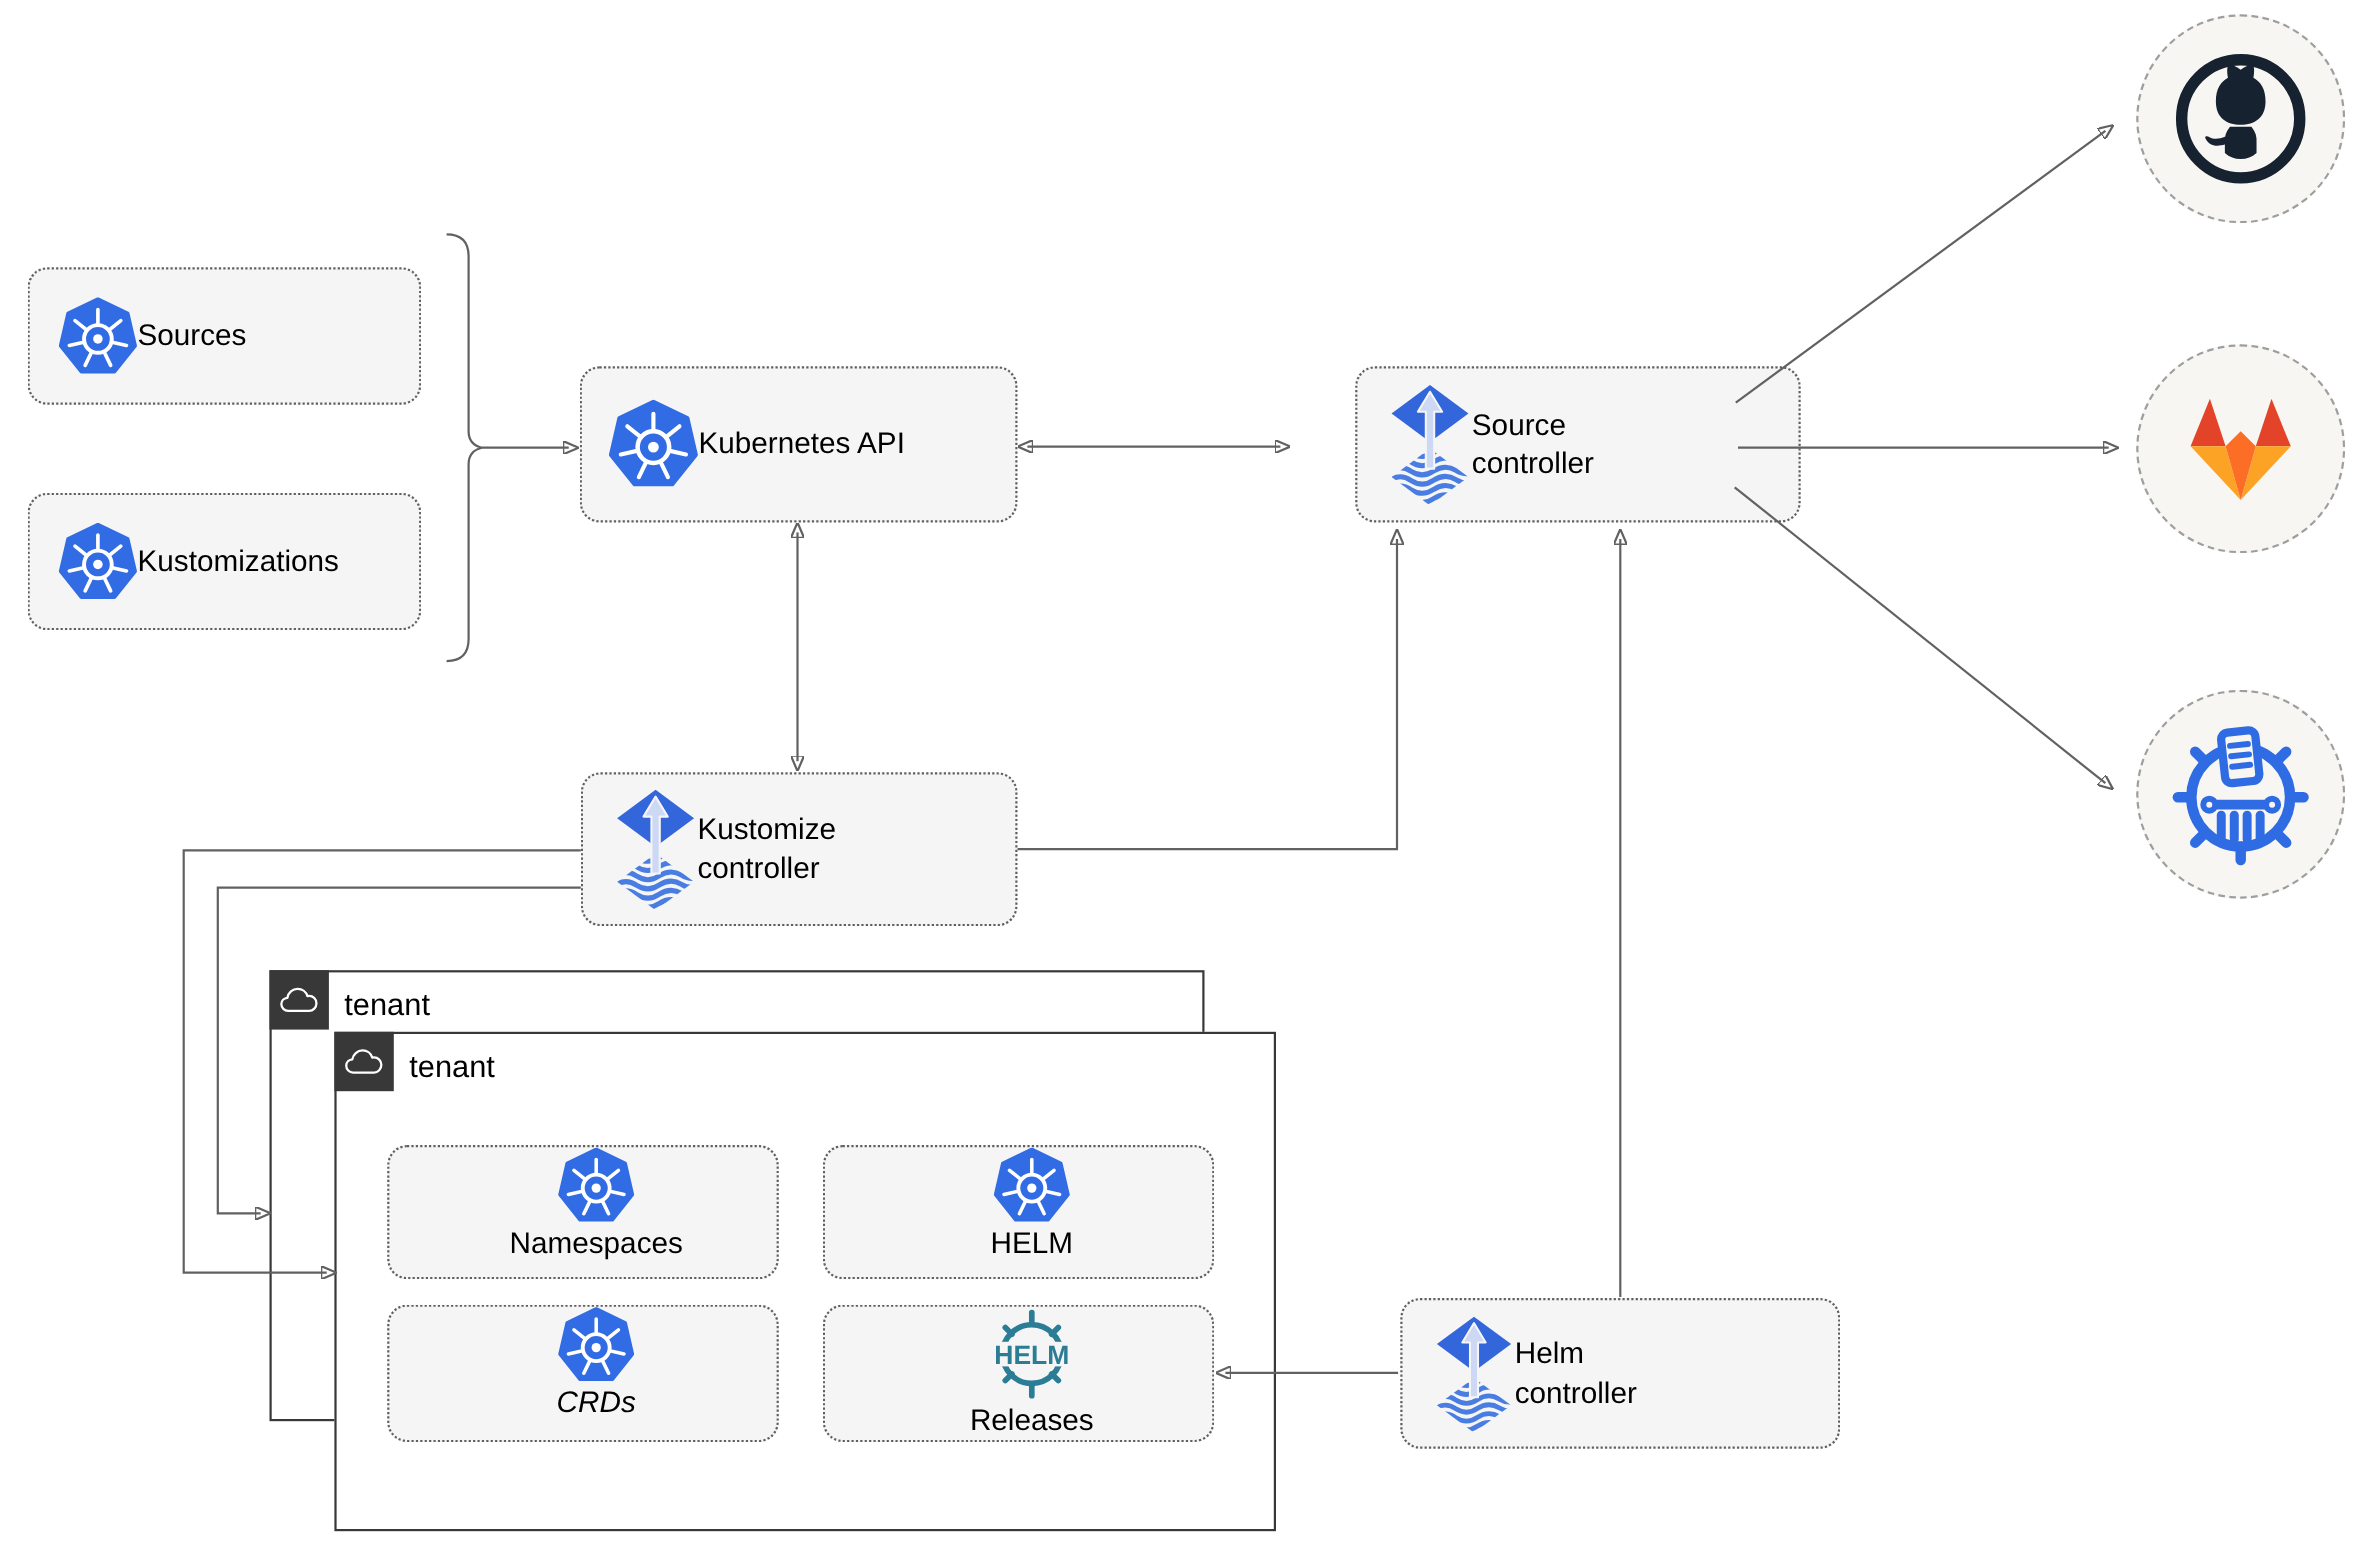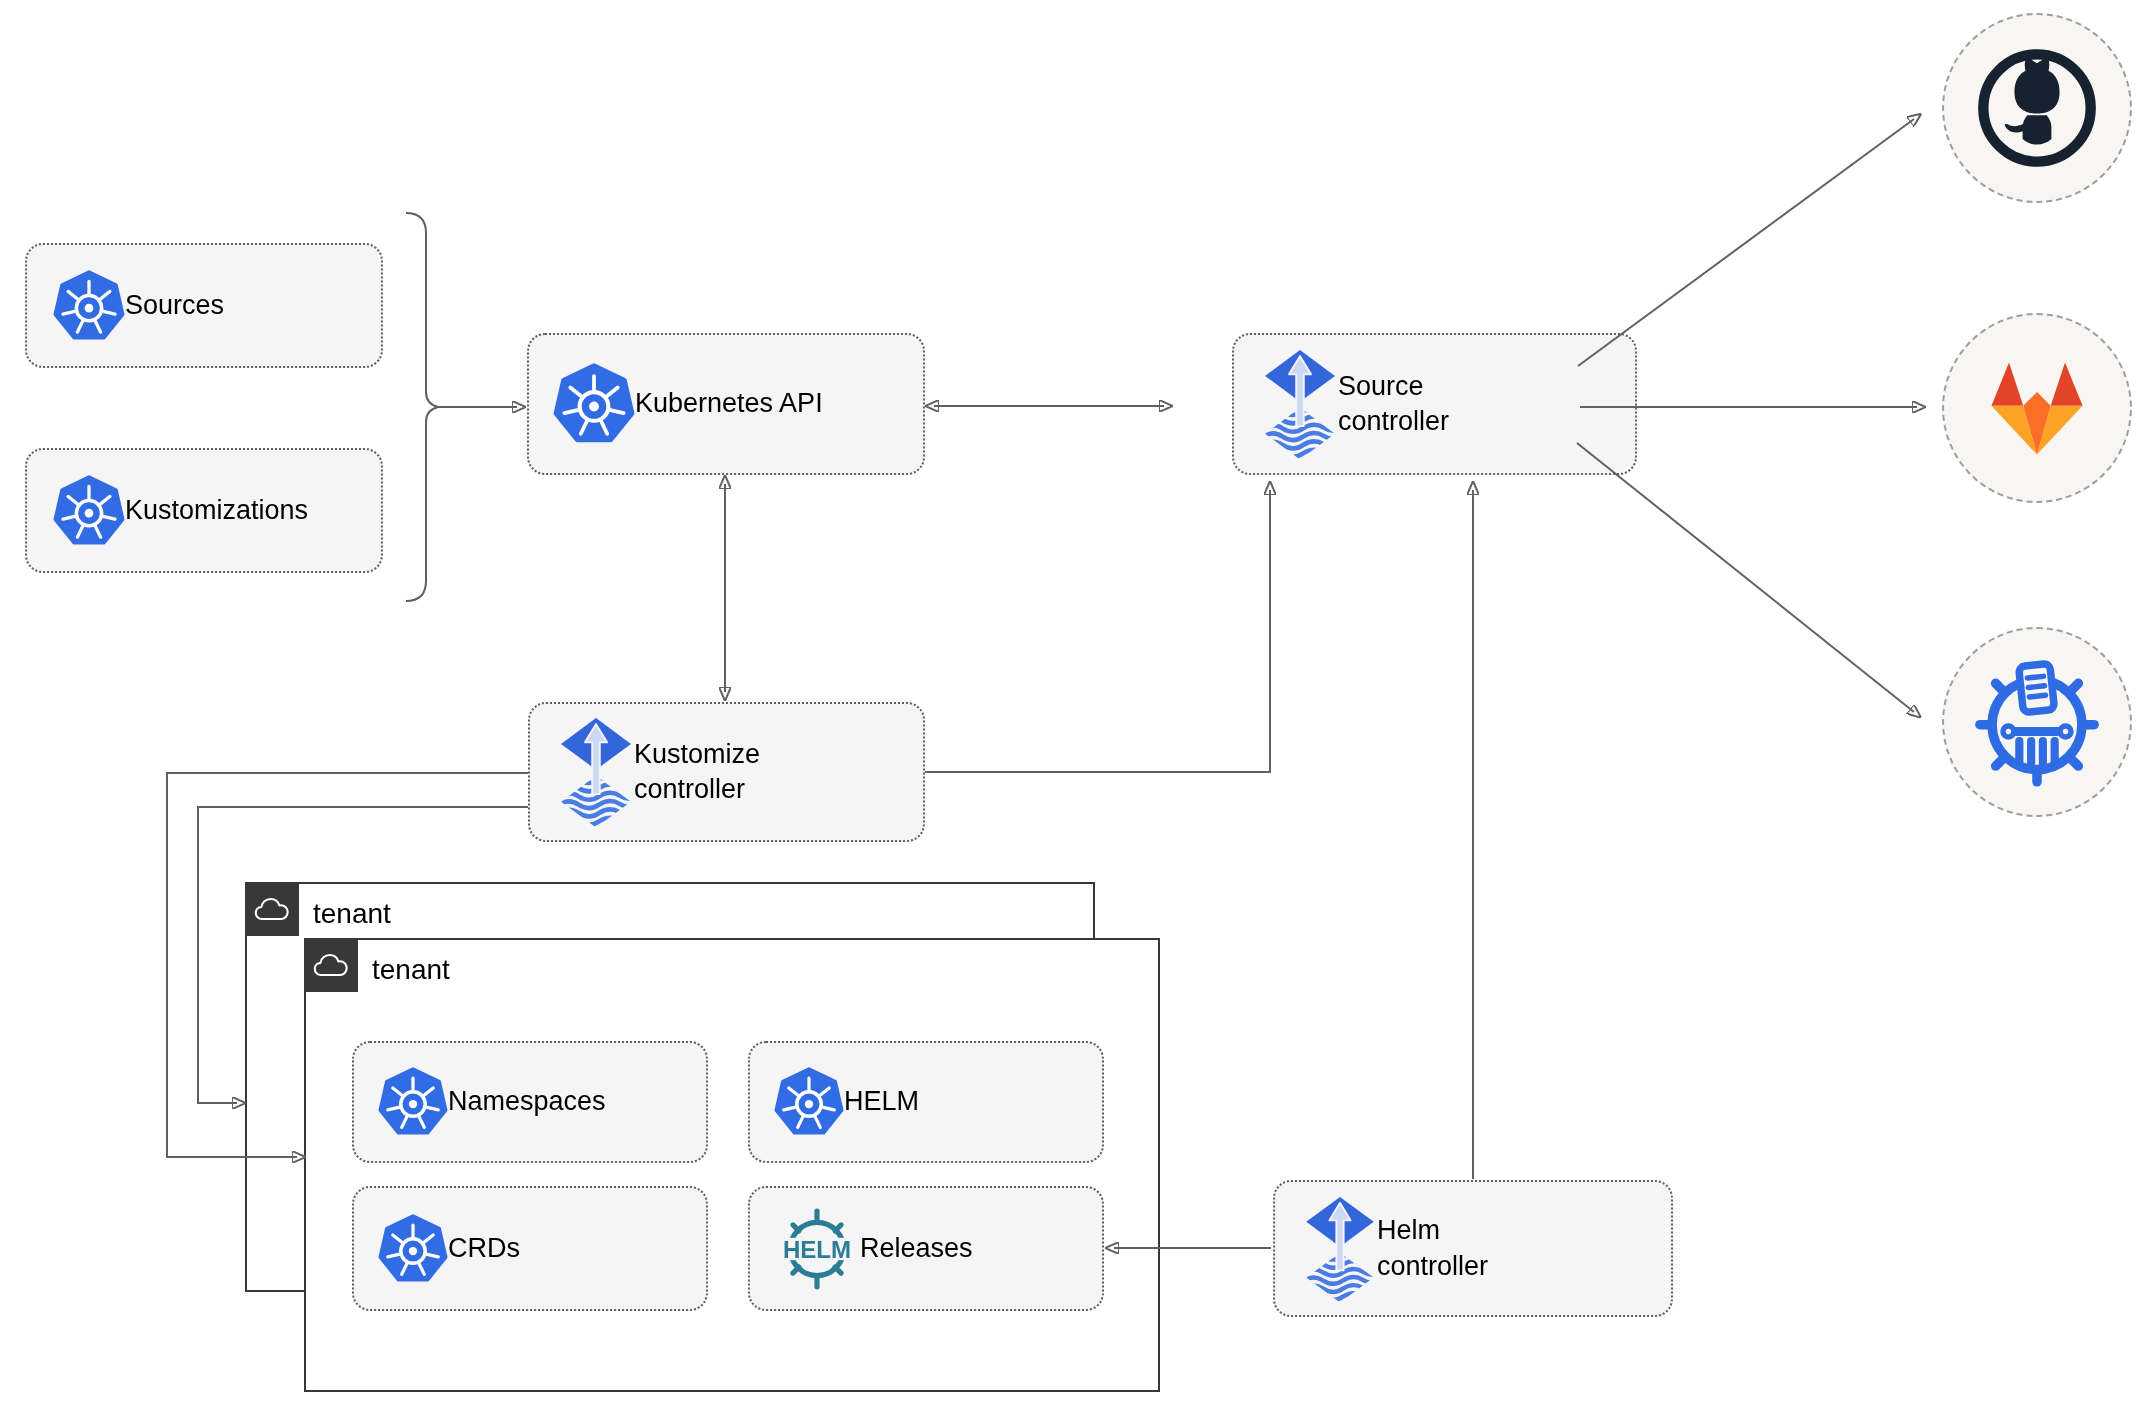--- a/index.html
+++ b/index.html
@@ -13,23 +13,23 @@
   .node-label{flex:1 1 auto;text-align:left;font-size:27px;line-height:1.3;white-space:pre-line;}
 
   .n-sources        {left:25px;  top:243px;  width:358px; height:125px; padding-left:26px;}
   .n-kustomizations {left:25px;  top:448px;  width:358px; height:125px; padding-left:26px;}
   .n-k8sapi         {left:527px; top:333px;  width:398px; height:142px; padding-left:24px;}
   .n-sourcectl      {left:1232px;top:333px;  width:405px; height:142px; padding-left:28px;}
   .n-kustomizectl   {left:528px; top:702px;  width:397px; height:140px; padding-left:28px;}
   .n-helmctl        {left:1273px;top:1180px; width:400px; height:137px; padding-left:28px;}
   .n-namespaces     {left:352px; top:1041px; width:356px; height:122px; padding-left:24px;}
   .n-rbac           {left:748px; top:1041px; width:356px; height:122px; padding-left:24px;}
-  .n-crds           {left:352px; top:1186px; width:356px; height:125px; padding-left:24px;}
+  .n-crds           {left:352px; top:1186px; width:356px; height:125px; padding-left:24px;font-style:italic;}
   .n-releases       {left:748px; top:1186px; width:356px; height:125px; padding-left:24px;}
-  .inner-node{z-index:3;}
+  .inner-node{z-index:3;flex-direction:column;}
 
   
   .tenant{position:absolute;background:#ffffff;border:2px solid #383838;box-sizing:border-box;}
   .tenant-back {left:245px;top:882px;width:850px;height:410px;z-index:1;}
   .tenant-front{left:304px;top:938px;width:856px;height:454px;z-index:2;}
   .tenant-badge{position:absolute;left:-2px;top:-2px;width:54px;height:54px;background:#383838;
                 display:flex;align-items:center;justify-content:center;}
   .tenant-label{position:absolute;left:66px;top:14px;font-size:28px;}
 
   

